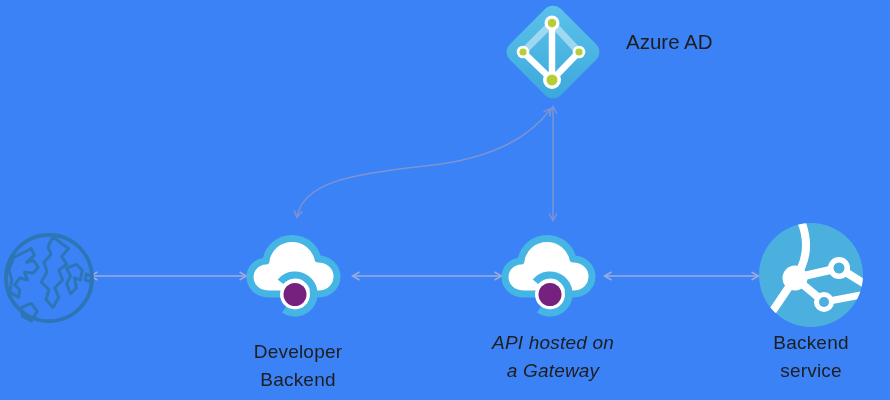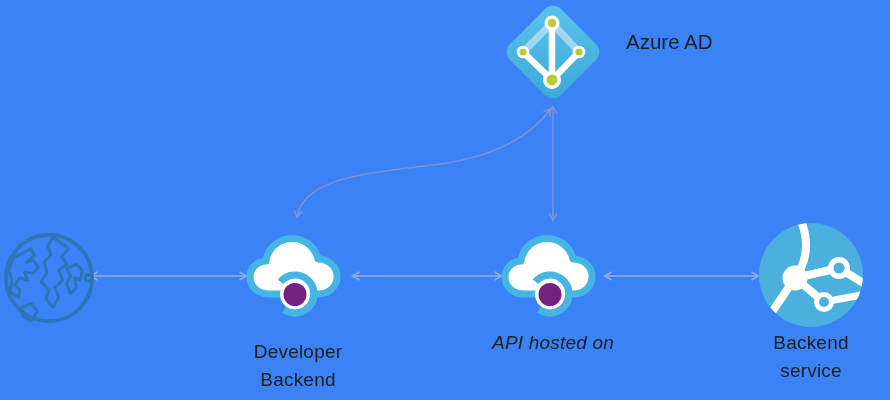--- a/index.html
+++ b/index.html
@@ -137,20 +137,21 @@
 
   <div class="azure-label">Azure AD</div>
 
   <div class="node-label" style="left:198px; top:314px;margin-top:24px;">
     <div>Developer</div>
     <div>Backend</div>
   </div>
 
   <div class="node-label" style="left:453px; top:329px;font-style:italic;">
     <div>API hosted on</div>
+    <div>a Gateway</div>
   </div>
 
   <div class="node-label" style="left:711px; top:329px;">
     <div>Backend</div>
     <div>service</div>
   </div>
 
 </div>
 
 </body></html>

